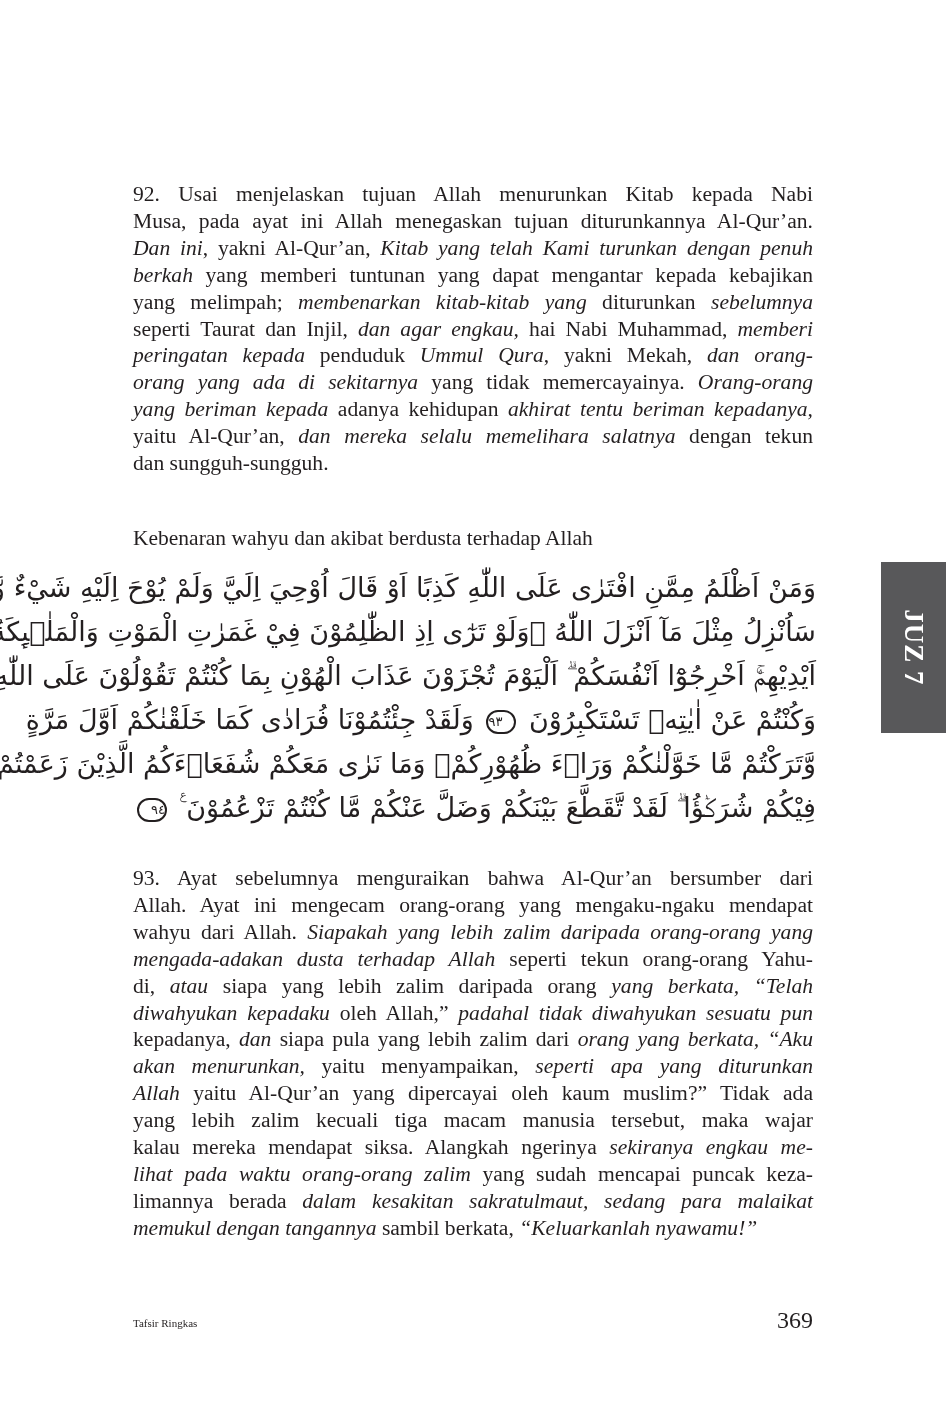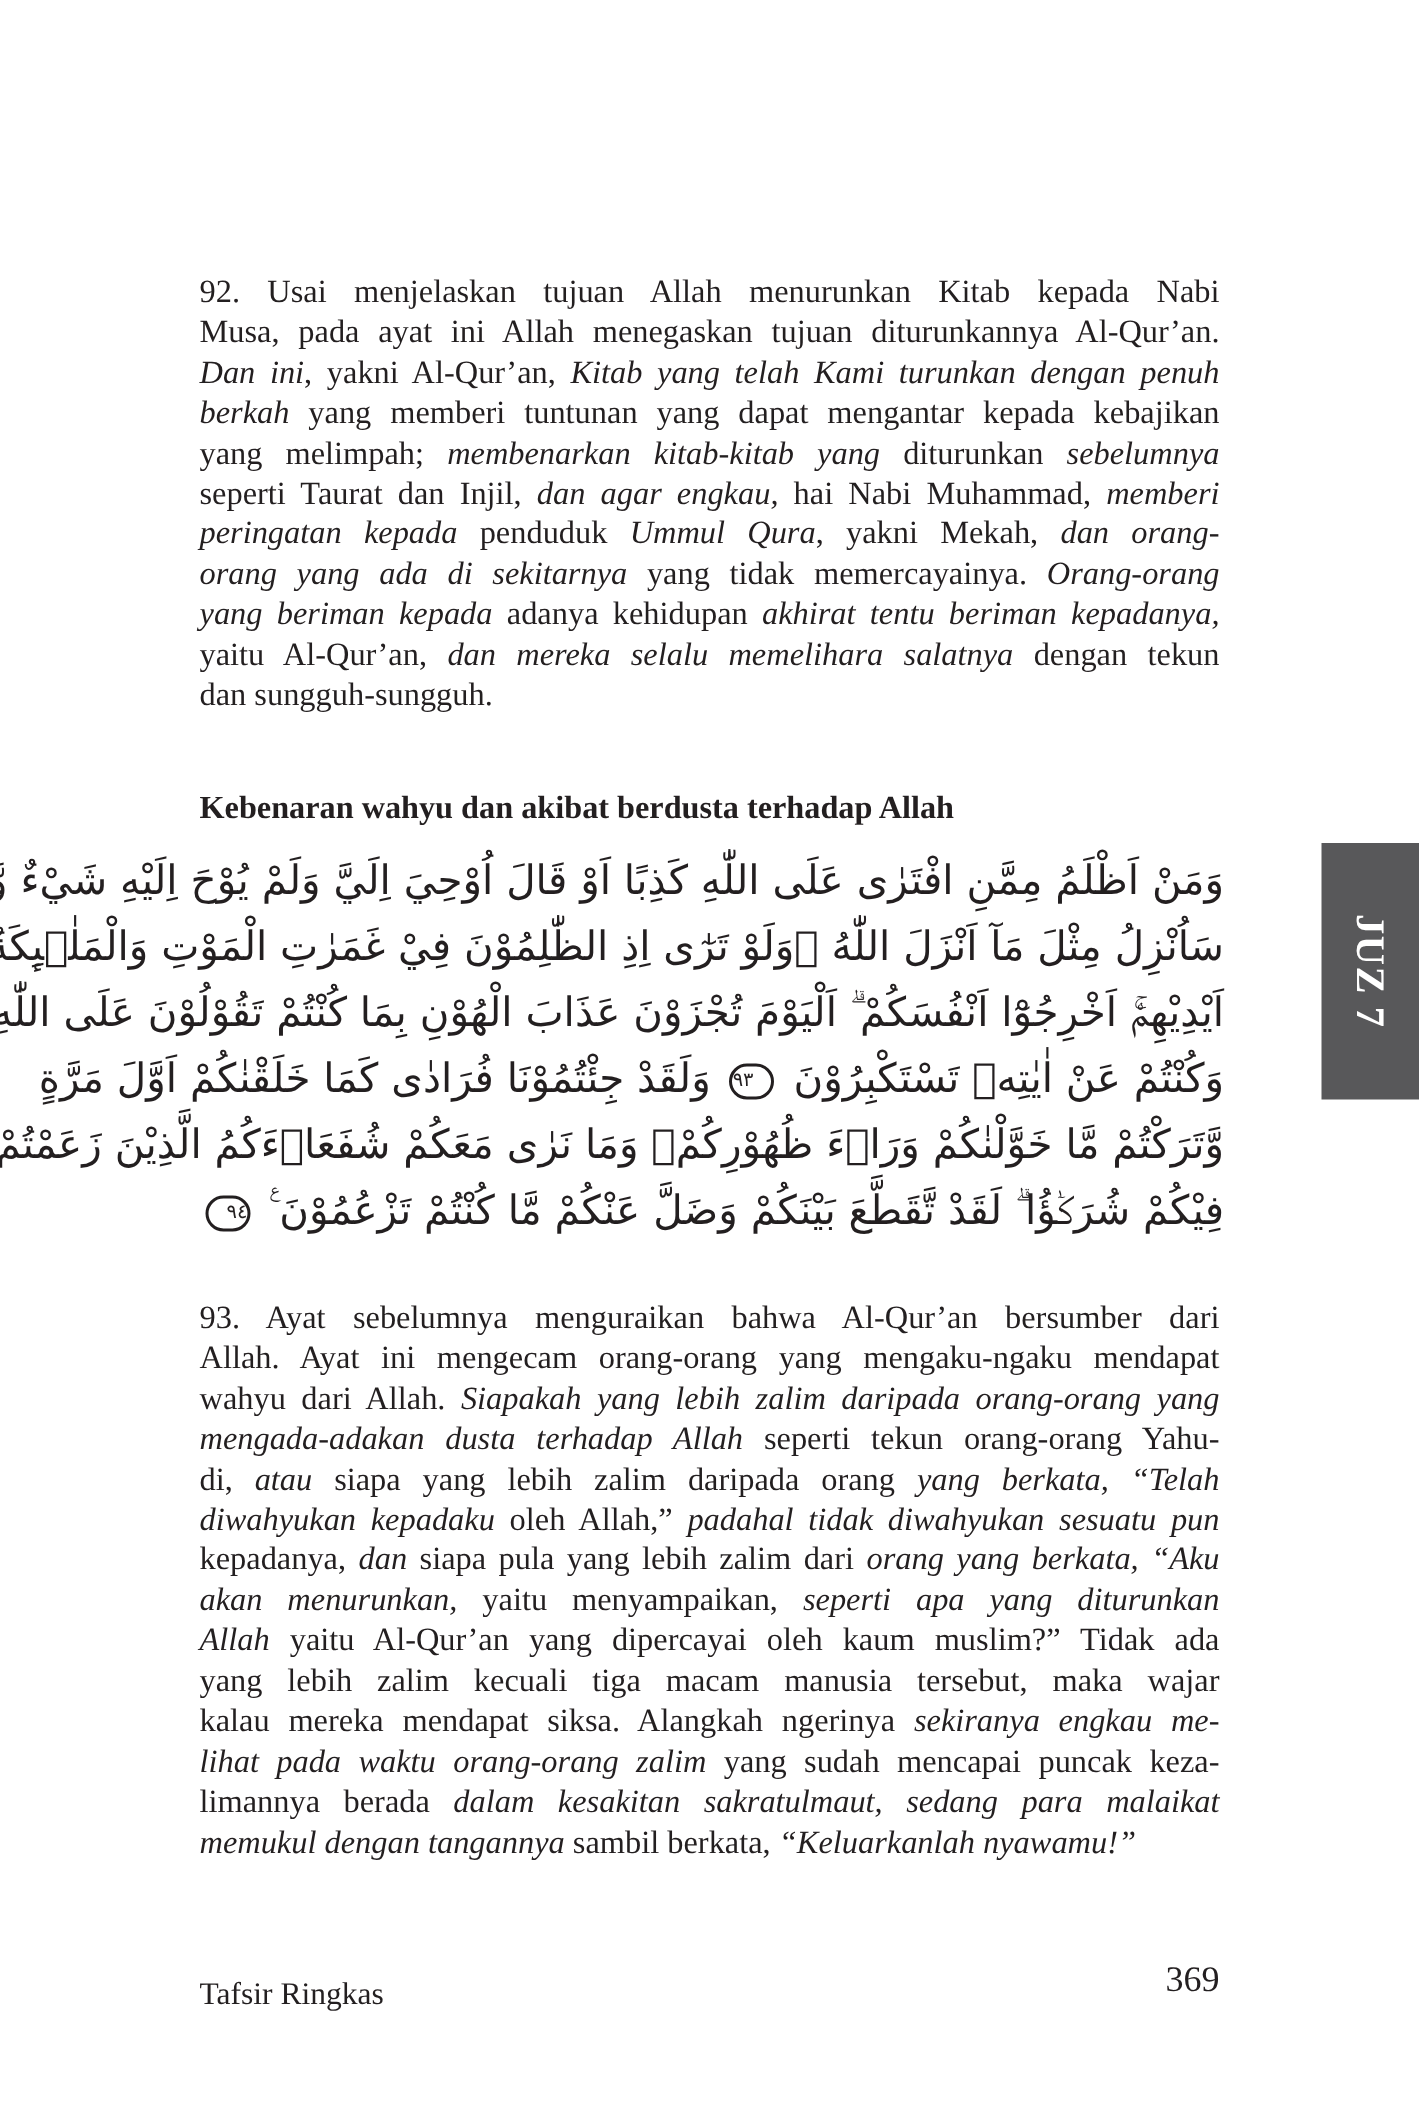--- a/index.html
+++ b/index.html
@@ -23,21 +23,21 @@
   }
   .para .line { display: block; text-align: justify; text-align-last: justify; white-space: nowrap; }
   .para .line.last { text-align-last: left; }
   .para i { font-style: italic; }
   #p92 { top: 145px; }
   #p93 { top: 829px; }
   .heading {
     position: absolute;
     left: 133px; top: 490px;
     font-size: 21.5px;
-    font-weight: bold;
+    font-weight: normal;
     font-family: "Liberation Serif", "DejaVu Serif", serif;
   }
   .arabic {
     position: absolute;
     left: 133px; top: 530px;
     width: 683px;
     direction: rtl;
     font-family: "DejaVu Sans", sans-serif;
     font-size: 27px;
     line-height: 44px;
@@ -68,21 +68,21 @@
     color: #ffffff;
     font-family: "Liberation Serif", "DejaVu Serif", serif;
     font-weight: bold;
     font-size: 27px;
     letter-spacing: 1px;
     transform: rotate(90deg);
     white-space: nowrap;
   }
   .footer-title {
     position: absolute; left: 133px; top: 1281px;
-    font-size: 21px;
+    font-size: 11px;
   }
   .page-number {
     position: absolute; right: 133px; top: 1271px;
     font-size: 24px;
     text-align: center;
   }
 </style>
 </head>
 <body>
 

